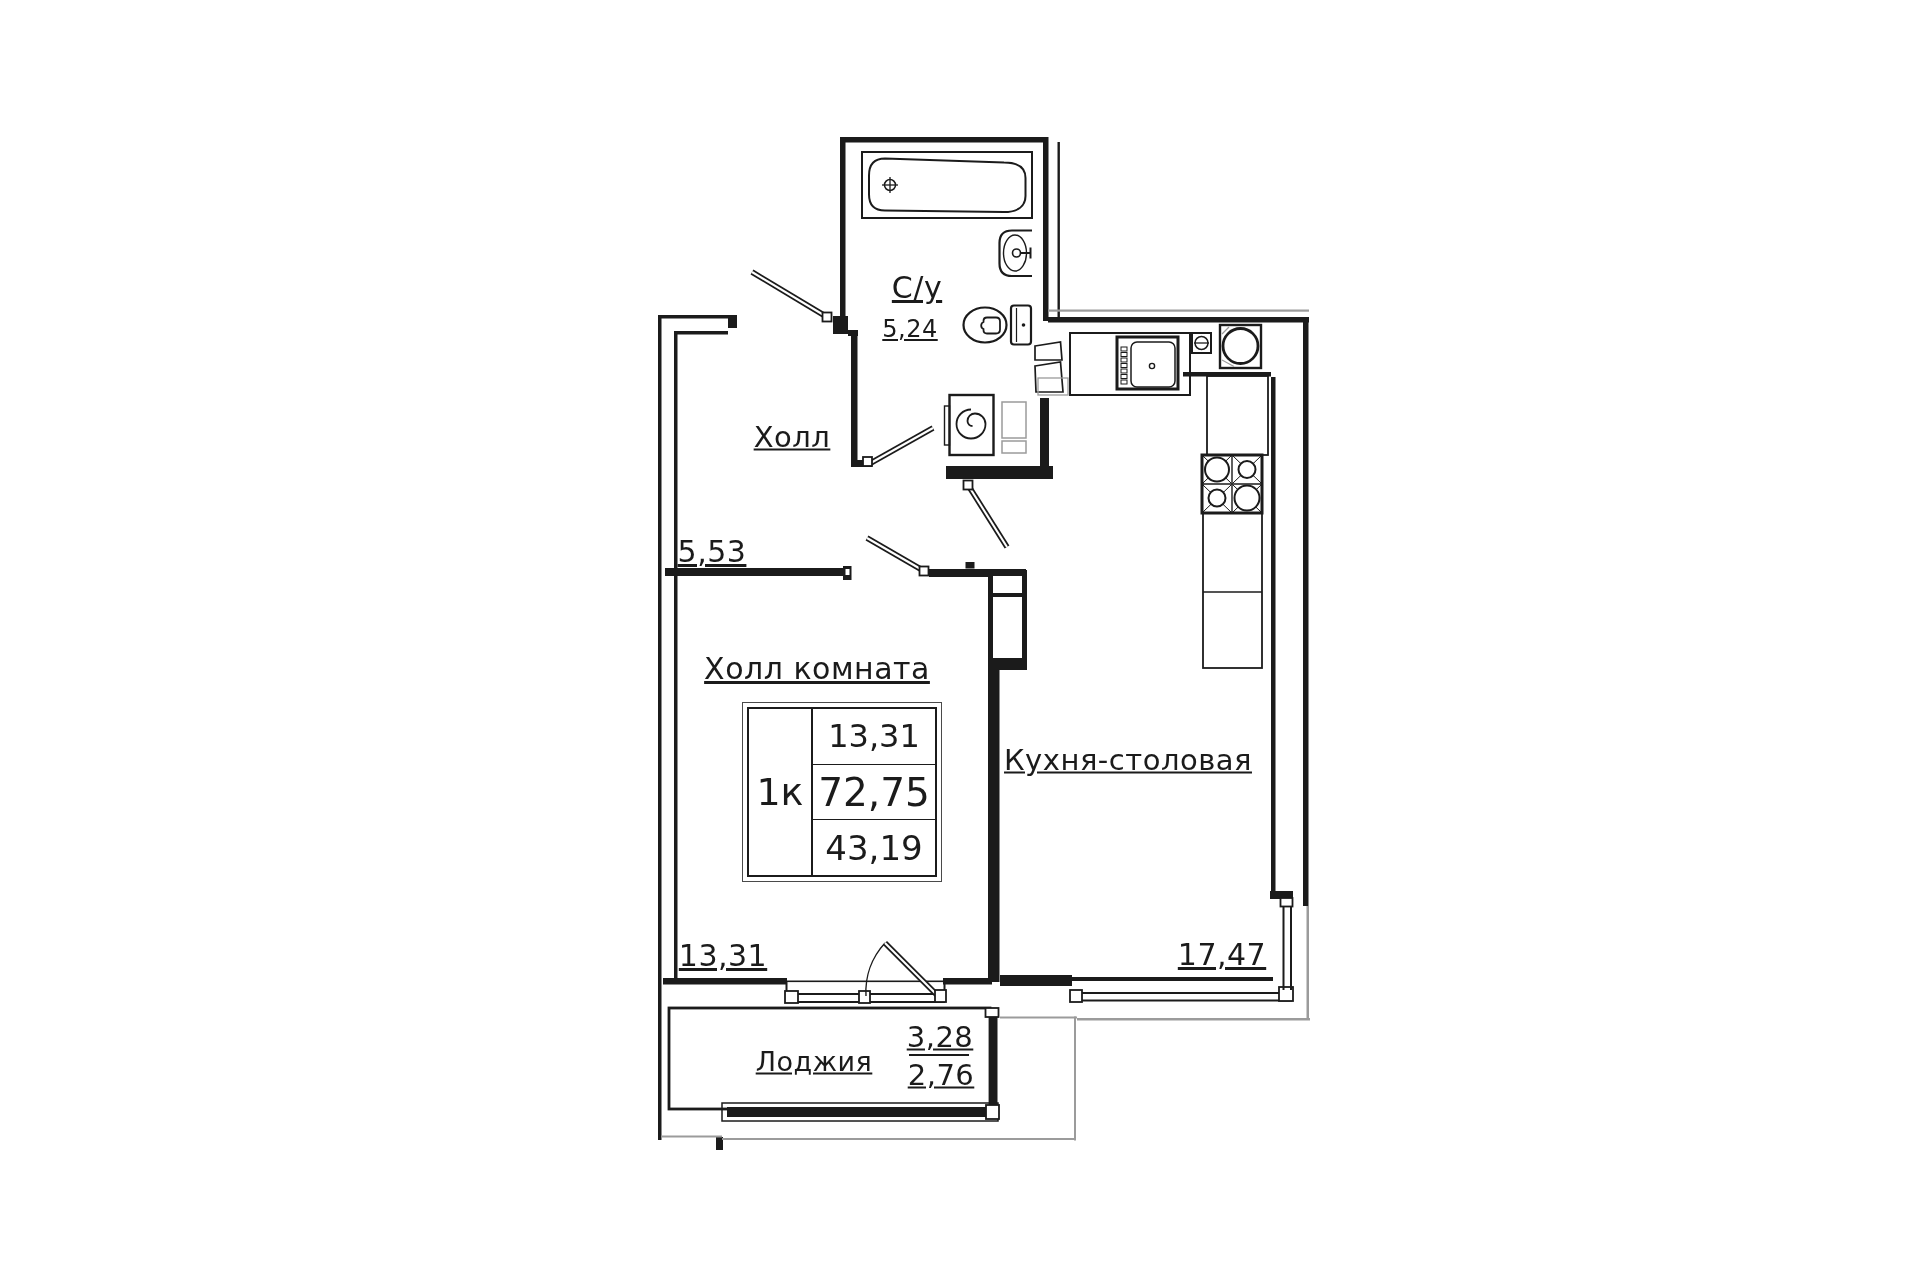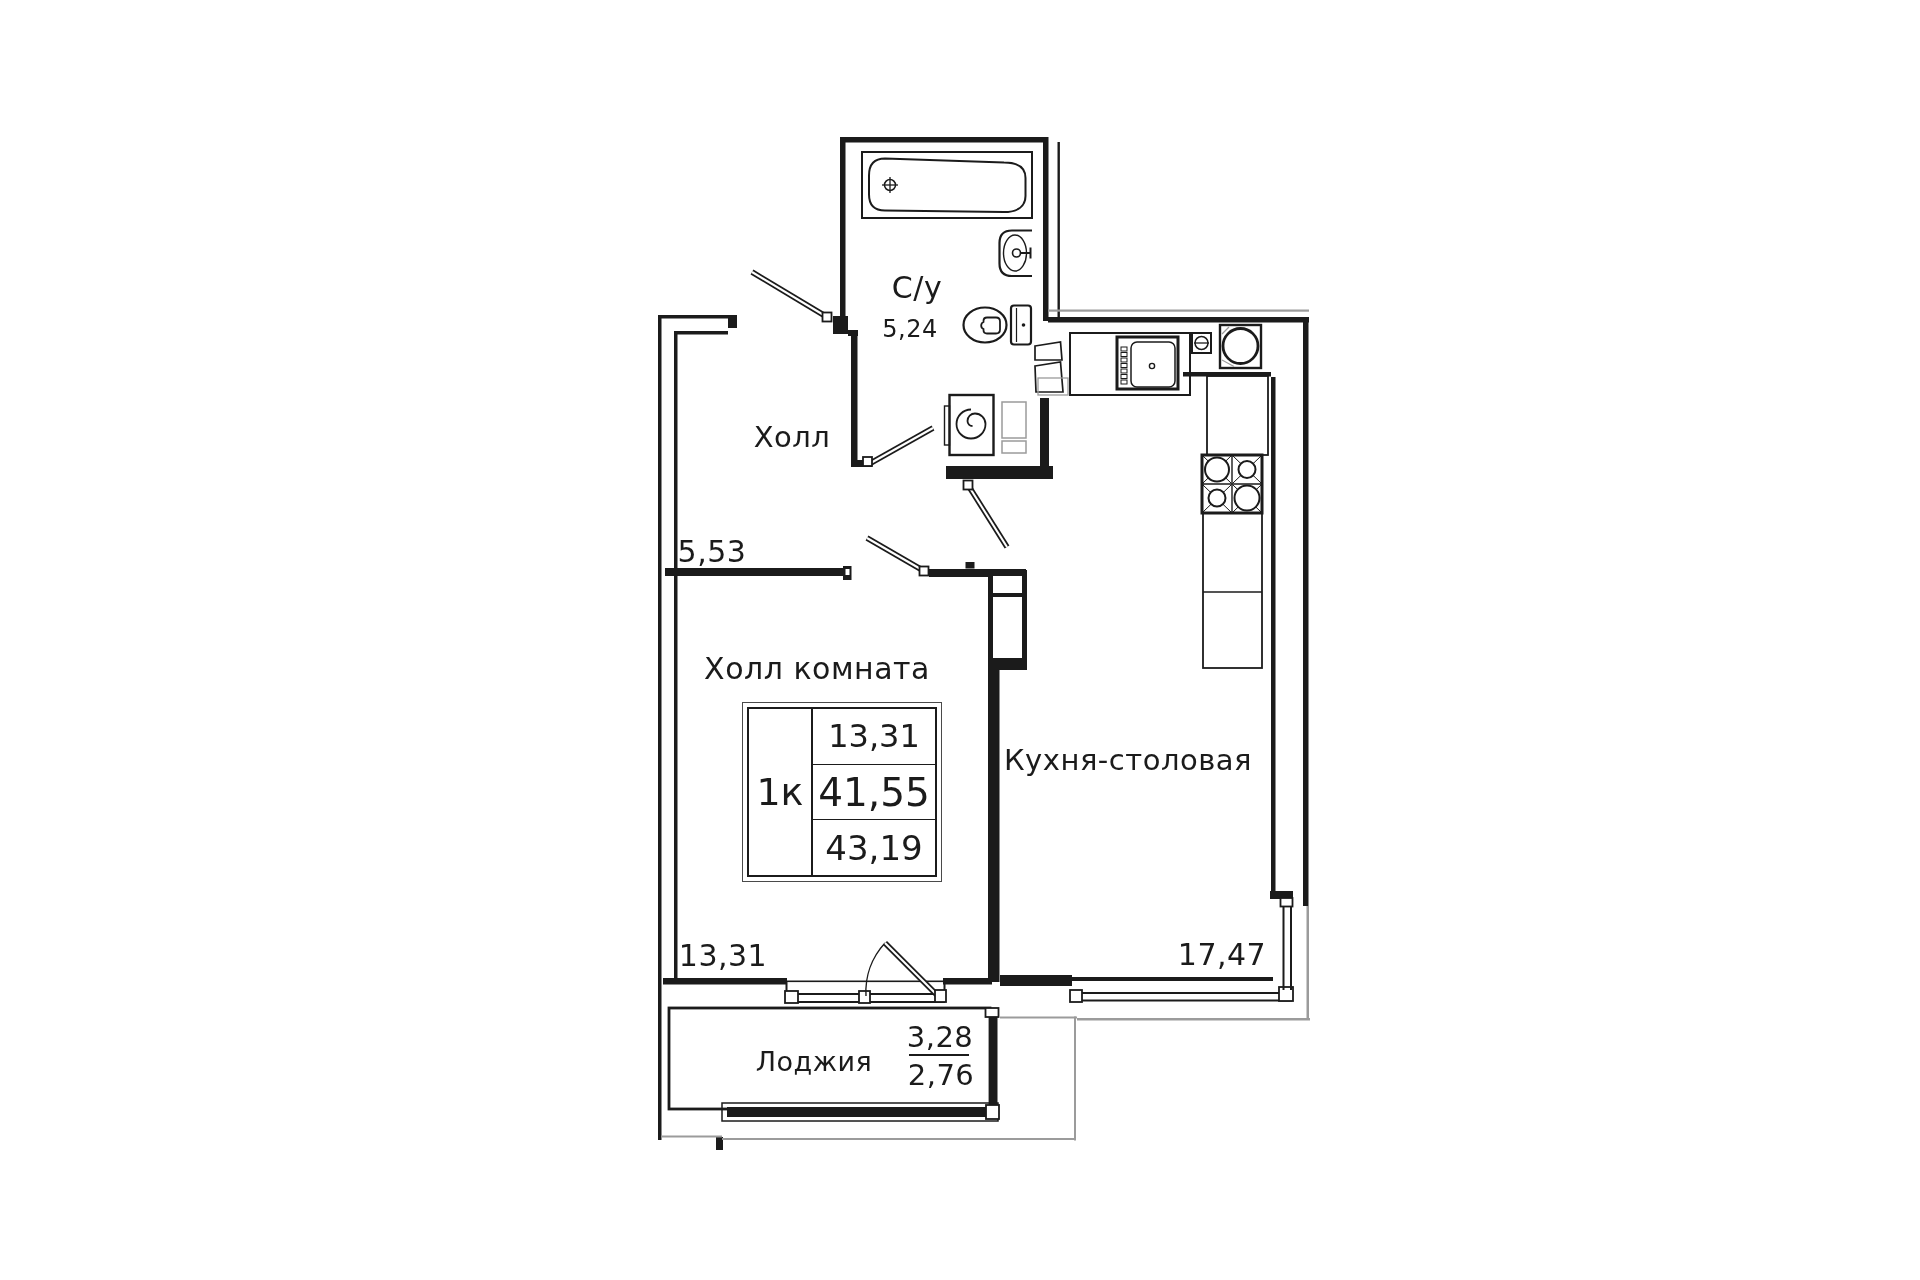--- a/index.html
+++ b/index.html
@@ -10,21 +10,21 @@
   }
   html,body{margin:0;padding:0;background:var(--paper);}
   .stage{
     position:relative;width:1920px;height:1280px;background:var(--paper);
     font-family:"DejaVu Sans","Liberation Sans",sans-serif;
     color:var(--ink);overflow:hidden;
   }
   .plan-svg{position:absolute;left:0;top:0;}
   .lbl{
     position:absolute;transform:translate(-50%,-50%);
-    white-space:nowrap;color:var(--ink);letter-spacing:.5px;line-height:1;
+    white-space:nowrap;color:var(--ink);letter-spacing:.5px;line-height:1;text-decoration:underline;
   }
   .frac-line{position:absolute;background:var(--ink);height:2.2px;width:60px;}
   
   .infobox{position:absolute;left:742px;top:702px;width:200px;height:180px;border:1.2px solid #4a4a4a;box-sizing:border-box;}
   .infobox-inner{position:absolute;left:4px;top:4px;right:4px;bottom:4px;border:2.4px solid var(--ink);display:flex;box-sizing:border-box;}
   .infobox-type{width:64px;border-right:2px solid var(--ink);display:flex;align-items:center;justify-content:center;font-size:38px;box-sizing:border-box;}
   .infobox-rows{flex:1;display:flex;flex-direction:column;}
   .infobox-row{flex:1;display:flex;align-items:center;justify-content:center;box-sizing:border-box;}
   .infobox-row + .infobox-row{border-top:1.8px solid var(--ink);}
   .r1{font-size:32px;} .r2{font-size:39px;} .r3{font-size:34px;}
@@ -275,19 +275,19 @@
   <div class="lbl" style="left:814px;top:1061px;font-size:27px;">Лоджия</div>
   <div class="lbl" style="left:940px;top:1037px;font-size:29px;">3,28</div>
   <div class="frac-line" style="left:909px;top:1054px;"></div>
   <div class="lbl" style="left:941px;top:1075px;font-size:29px;">2,76</div>
 
   <div class="infobox">
     <div class="infobox-inner">
       <div class="infobox-type">1к</div>
       <div class="infobox-rows">
         <div class="infobox-row r1">13,31</div>
-        <div class="infobox-row r2">41,55</div>
+        <div class="infobox-row r2">72,75</div>
         <div class="infobox-row r3">43,19</div>
       </div>
     </div>
   </div>
 
 </div>
 
 </body></html>

